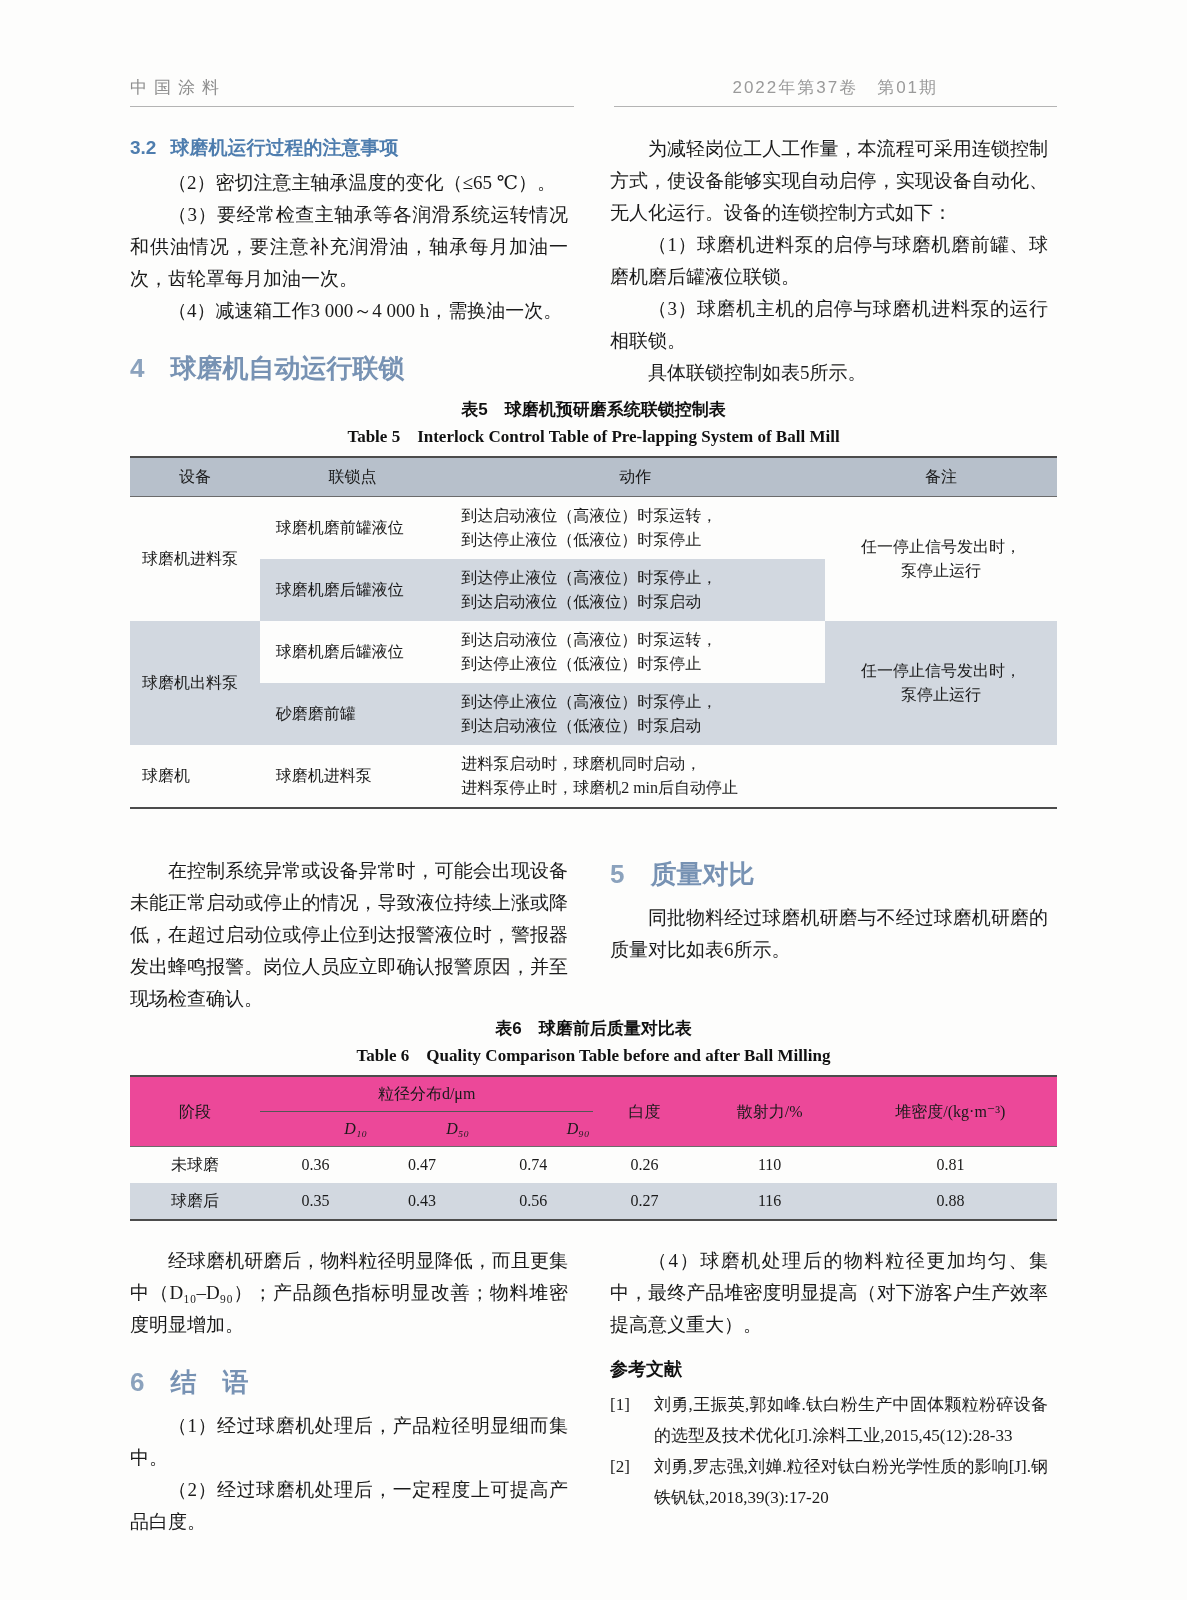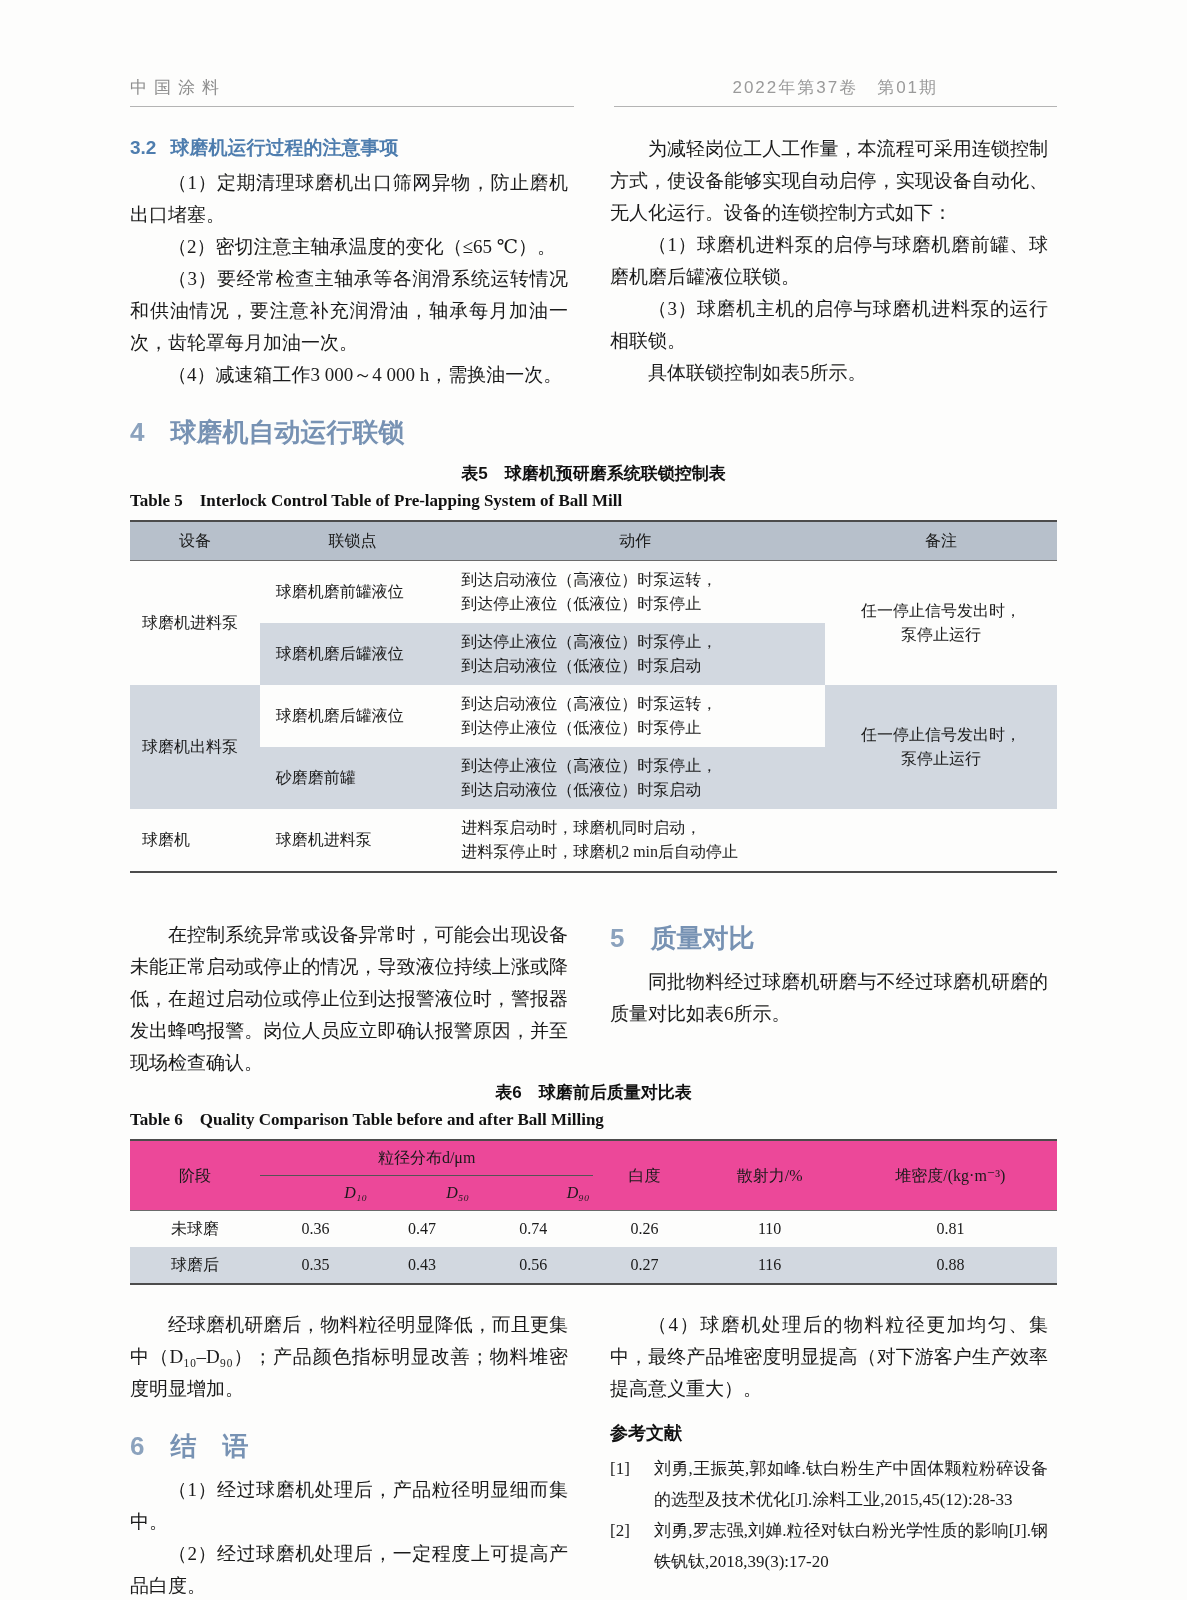--- a/index.html
+++ b/index.html
@@ -31,21 +31,21 @@
     font-family:"Liberation Sans","DejaVu Sans",sans-serif;font-weight:bold;
     font-size:19px;color:#4e7dae;}
   .big-heading{display:flex;align-items:baseline;gap:26px;margin:24px 0 10px 0;
     font-family:"Liberation Sans","DejaVu Sans",sans-serif;font-weight:bold;
     font-size:26px;color:#7792b3;}
   .big-heading .num{font-size:26px;color:#8ba2bd;}
   
   .table-block{margin-top:2px;}
   .tbl-title-zh{text-align:center;font-family:"Liberation Sans","DejaVu Sans",sans-serif;
     font-weight:bold;font-size:17px;margin:0 0 4px 0;color:#111;}
-  .tbl-title-en{text-align:left;font-weight:bold;font-size:17px;margin:0 0 8px 0;color:#111;}
+  .tbl-title-en{text-align:center;font-weight:bold;font-size:17px;margin:0 0 8px 0;color:#111;}
   table{width:100%;border-collapse:collapse;font-size:16px;line-height:24px;}
   table.t5{border-top:2px solid #4c4c4c;border-bottom:2px solid #4c4c4c;}
   table.t6{border-top:2px solid #4c4c4c;border-bottom:2px solid #4c4c4c;}
   th{font-weight:normal;}
   .t5 thead th{background:#b7c0cb;border-bottom:1.5px solid #6b6b6b;
     padding:7px 20px;text-align:center;font-size:16px;}
   .t5 td{padding:7px 6px;vertical-align:middle;}
   .t5 .c-dev{padding-left:12px;text-align:left;}
   .t5 .c-point{padding-left:16px;text-align:left;}
   .t5 .c-act{padding-left:16px;text-align:left;}
@@ -80,21 +80,20 @@
       <span class="jissue">2022年第37卷　第01期</span>
     </div>
   </div>
 
   <div class="two-col">
     <div class="col">
       <div class="sub-heading">
         <span>3.2</span>
         <span>球磨机运行过程的注意事项</span>
       </div>
-      <p class="para">（1）定期清理球磨机出口筛网异物，防止磨机出口堵塞。</p>
       <p class="para">（2）密切注意主轴承温度的变化（≤65 ℃）。</p>
       <p class="para">（3）要经常检查主轴承等各润滑系统运转情况和供油情况，要注意补充润滑油，轴承每月加油一次，齿轮罩每月加油一次。</p>
       <p class="para">（4）减速箱工作3 000～4 000 h，需换油一次。</p>
       <div class="big-heading">
         <span class="num">4</span>
         <span>球磨机自动运行联锁</span>
       </div>
     </div>
     <div class="col">
       <p class="para">为减轻岗位工人工作量，本流程可采用连锁控制方式，使设备能够实现自动启停，实现设备自动化、无人化运行。设备的连锁控制方式如下：</p>

